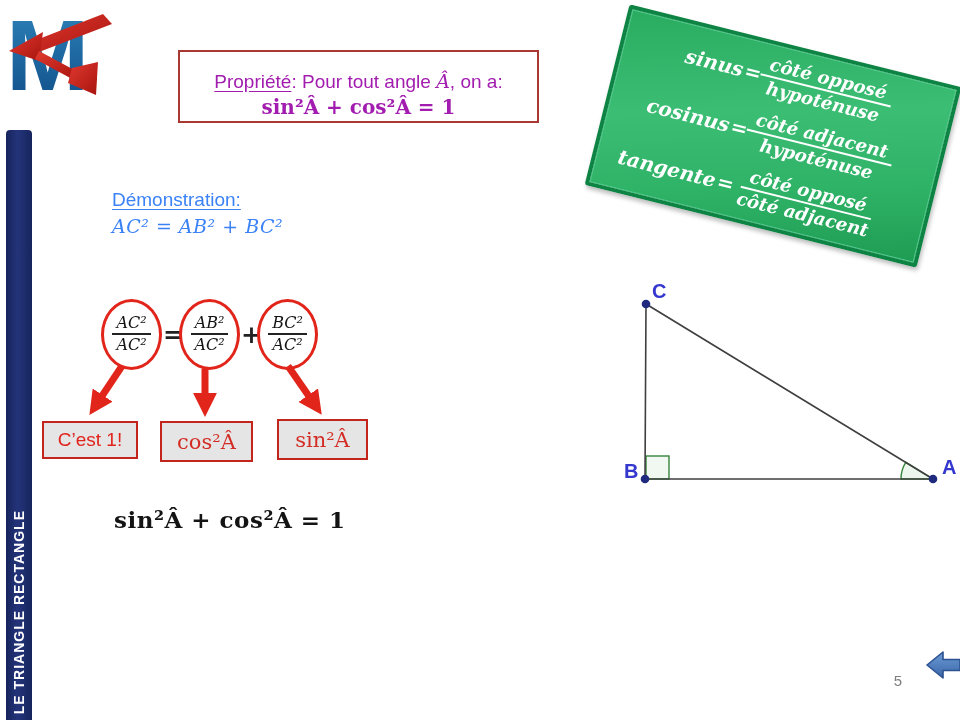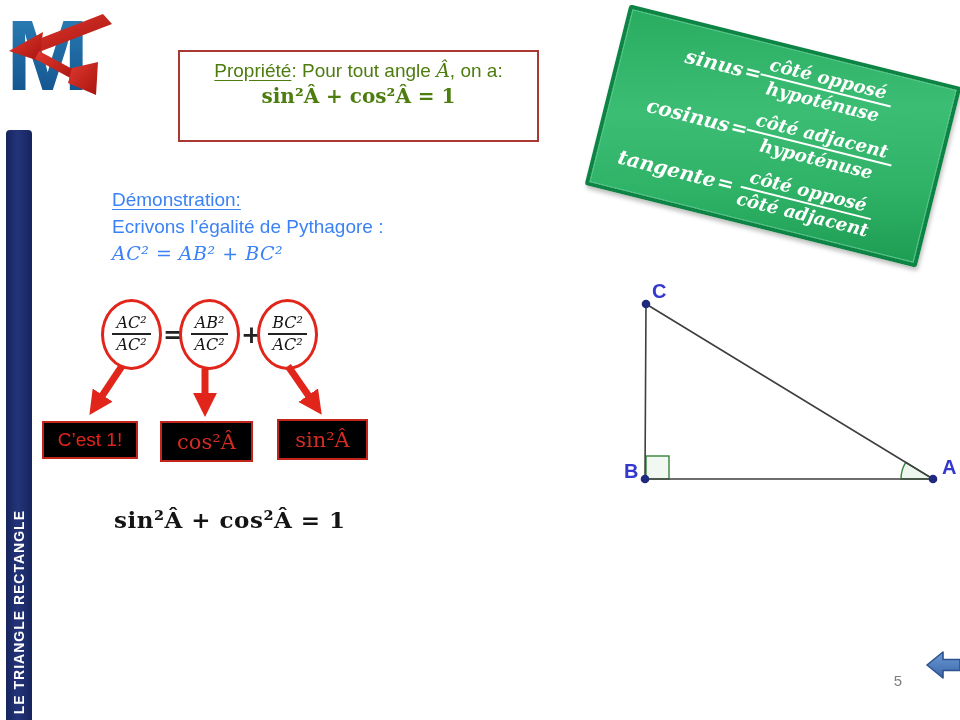--- a/index.html
+++ b/index.html
@@ -18,23 +18,23 @@
     display:flex; align-items:flex-end; justify-content:center;
   }
   .sidebar-title {
     writing-mode:vertical-rl; transform:rotate(180deg);
     color:#ffffff; font-weight:bold; font-size:14px; letter-spacing:1px;
     padding-top:6px; white-space:nowrap;
   }
 
   
   .prop-box {
-    left:178px; top:50px; width:361px; height:92px;
-    border:2px solid #A93832; padding-top:7px; text-align:center;
-    color:#4d7c0f;
+    left:178px; top:50px; width:361px; height:73px;
+    border:2px solid #A93832; padding-top:18px; text-align:center;
+    color:#a21caf;
   }
   .prop-line1 { font-size:19px; }
   .prop-heading { text-decoration:underline; text-underline-offset:3px; }
   .math { font-family:"DejaVu Serif", serif; font-style:italic; }
   .prop-formula { font-family:"DejaVu Serif", serif; font-size:20px; margin-top:2px; font-weight:600; }
 
   
   .trig-card {
     left:602px; top:43px; width:342px; height:186px;
     transform:rotate(14deg);
@@ -62,21 +62,21 @@
     width:61px; height:71px; border:3px solid #E2251B; border-radius:50%;
     display:flex; align-items:center; justify-content:center; background:transparent;
   }
   .frac { display:inline-flex; flex-direction:column; align-items:center;
           font-family:"DejaVu Serif", serif; font-style:italic; font-size:16px; line-height:1.15; color:#141414; }
   .frac .num { border-bottom:2px solid #222; padding:0 4px 1px; }
   .frac .den { padding:1px 4px 0; }
   .eq-op { font-family:"DejaVu Serif", serif; font-size:25px; font-weight:bold; color:#222; width:15px; text-align:center; margin:0 1px; z-index:-1; }
 
   
-  .callout { border:2px solid #C2251C; display:flex; align-items:center; justify-content:center; background:#000000; }
+  .callout { border:2px solid #C2251C; display:flex; align-items:center; justify-content:center; background:#e5e5e5; }
   .co1 { left:42px;  top:421px; width:96px; height:38px; font-size:19px; color:#E0241C; }
   .co2 { left:160px; top:421px; width:93px; height:41px;text-align:center; }
   .co3 { left:277px; top:419px; width:91px; height:41px; }
   .co-math { font-family:"DejaVu Serif", serif; font-size:21px; color:#D32C24; }
 
   
   .result { left:114px; top:506px; font-family:"DejaVu Serif", serif; font-weight:bold; font-size:23px; color:#141414; letter-spacing:.5px; }
 
   
   .page-num { left:886px; top:672px; width:24px; text-align:center; font-size:15px; color:#7F7F7F; }
@@ -138,21 +138,20 @@
     <span class="trig-eq">=</span>
     <span class="gfrac">
       <span class="num">côté opposé</span>
       <span class="den">côté adjacent</span>
     </span>
   </div>
 </div>
 
 <div class="abs demo">
   <div class="demo-heading">Démonstration:</div>
-  <div>Ecrivons l’égalité de Pythagore :</div>
   <div class="math">AC² = AB² + BC²</div>
 </div>
 
 <div class="abs eq-row">
   <span class="circle">
     <span class="frac">
       <span class="num">AC²</span>
       <span class="den">AC²</span>
     </span>
   </span>

